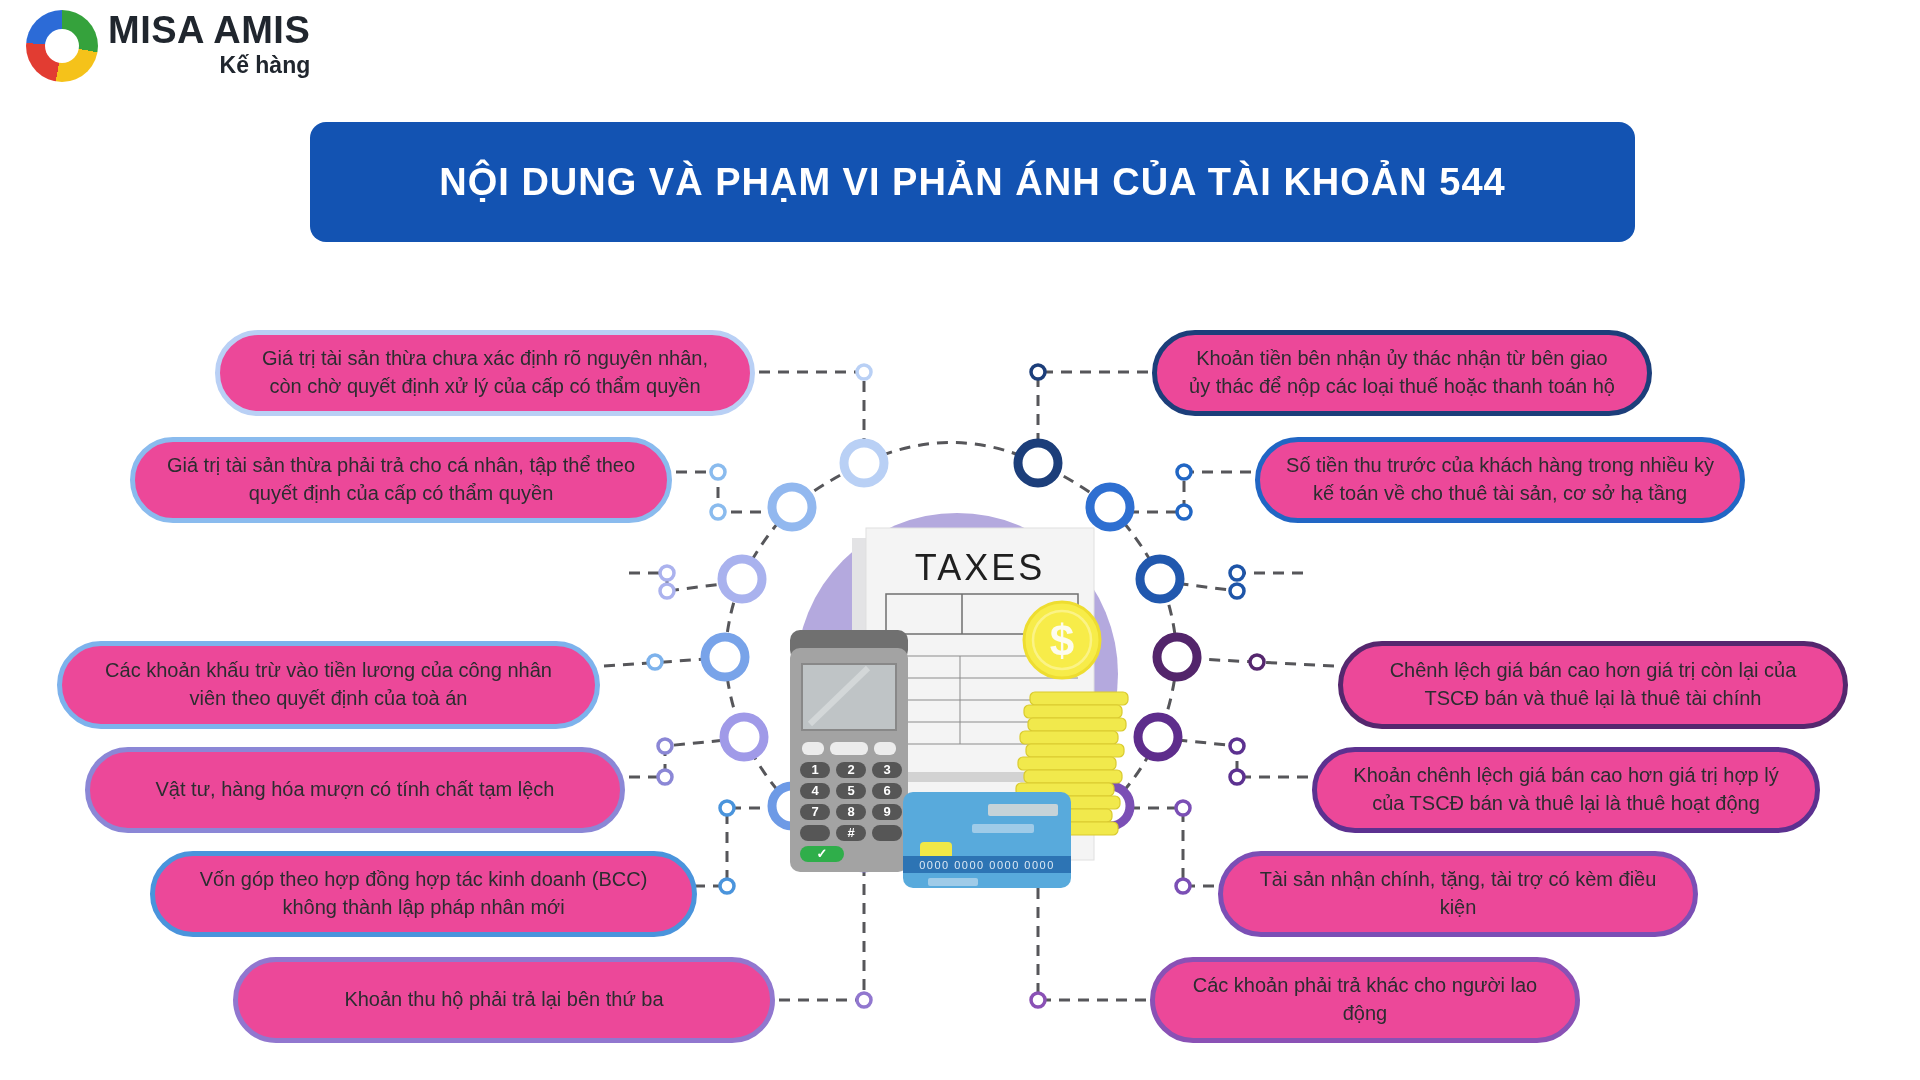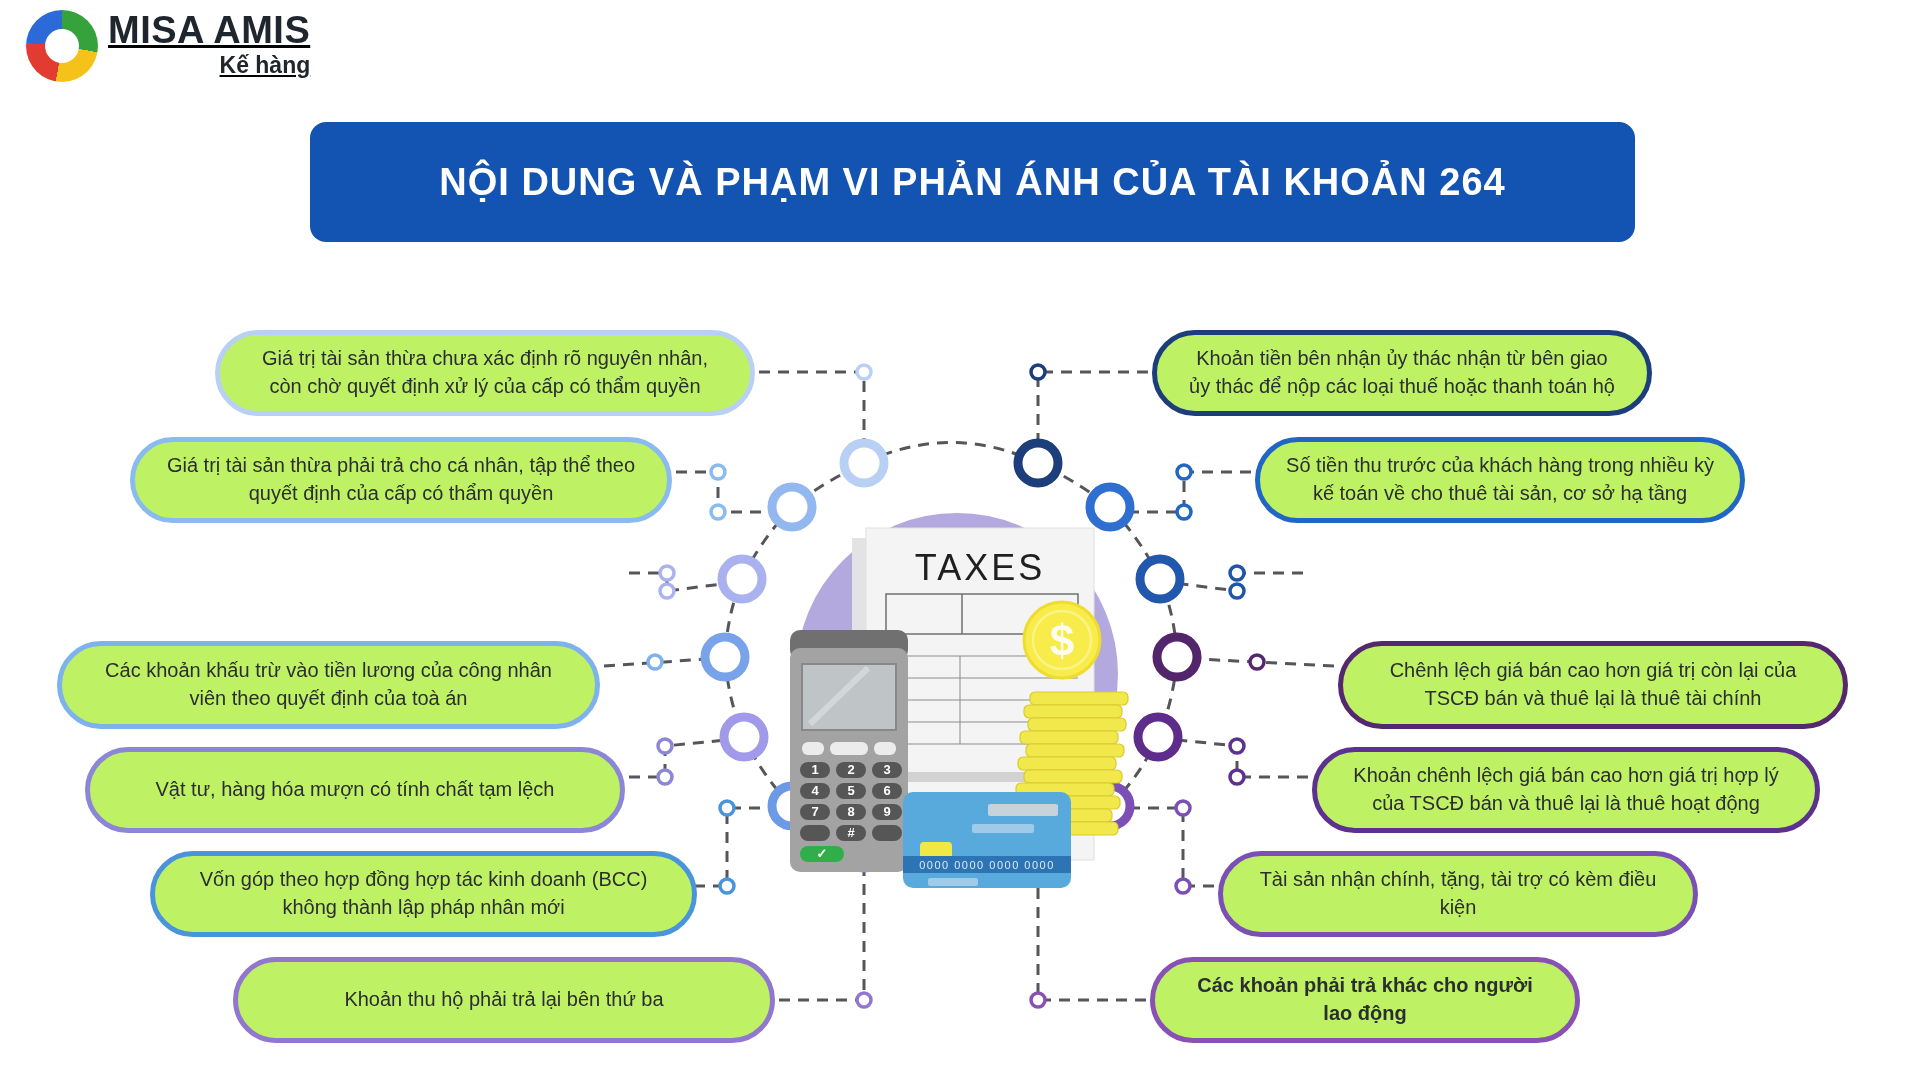--- a/index.html
+++ b/index.html
@@ -9,33 +9,33 @@
   }
   
   .logo{position:absolute;left:26px;top:10px;display:flex;align-items:flex-start;}
   .logo-swirl{
     position:relative;width:72px;height:72px;border-radius:50%;
     background:conic-gradient(from 0deg,#35a23c 0deg 100deg,#f5c21a 100deg 190deg,#e23c32 190deg 275deg,#2c6bd7 275deg 360deg);
   }
   .logo-swirl::after{
     content:"";position:absolute;left:19px;top:19px;width:34px;height:34px;border-radius:50%;background:#ffffff;
   }
-  .logo-text{margin-left:10px;display:flex;flex-direction:column;align-items:flex-end;text-decoration:underline;}
+  .logo-text{margin-left:10px;display:flex;flex-direction:column;align-items:flex-end;}
   .logo-title{font-size:38px;font-weight:700;color:#20262e;letter-spacing:.5px;line-height:1.1;}
   .logo-sub{font-size:23px;font-weight:700;color:#20262e;margin-top:0;}
   
   .title-banner{
     position:absolute;left:310px;top:122px;width:1325px;height:120px;border-radius:16px;
     background:#1353b2;display:flex;align-items:center;justify-content:center;
     color:#ffffff;font-size:38px;font-weight:700;letter-spacing:1px;text-align:center;
   }
   
   .diagram-svg{position:absolute;left:0;top:0;width:1920px;height:1080px;}
   .pill{
-    position:absolute;background:#bef264;border:5px solid #999;border-radius:48px;
+    position:absolute;background:#ec4899;border:5px solid #999;border-radius:48px;
     display:flex;align-items:center;justify-content:center;text-align:center;
     font-size:20px;line-height:1.38;color:#2c2d30;padding:0 26px;box-sizing:border-box;
   }
   .dash{stroke:#56565a;stroke-width:3;fill:none;stroke-dasharray:11 8;}
   .ring{fill:#ffffff;stroke-width:9;}
   .elbow{fill:#ffffff;stroke-width:3.5;}
   .keytxt{font-size:13px;font-weight:700;fill:#ffffff;text-anchor:middle;font-family:"Liberation Sans",sans-serif;}
 </style>
 </head>
 <body>
@@ -43,21 +43,21 @@
 <div class="stage">
 
   <div class="logo">
     <div class="logo-swirl"></div>
     <div class="logo-text">
       <div class="logo-title">MISA AMIS</div>
       <div class="logo-sub">Kế hàng</div>
     </div>
   </div>
 
-  <div class="title-banner" style="background: rgb(19, 83, 178);">NỘI DUNG VÀ PHẠM VI PHẢN ÁNH CỦA TÀI KHOẢN 264</div>
+  <div class="title-banner" style="background: rgb(19, 83, 178);">NỘI DUNG VÀ PHẠM VI PHẢN ÁNH CỦA TÀI KHOẢN 544</div>
 
   <svg class="diagram-svg" viewBox="0 0 1920 1080">
 
     <path class="dash" d="
       M 864,463 Q 951,422 1038,463
       Q 1080,483 1110,507 Q 1142,541 1160,579 Q 1175,615 1177,657
       Q 1174,700 1158,737 Q 1140,776 1110,806 Q 1080,832 1038,848
       Q 951,890 864,848
       Q 822,832 792,806 Q 762,776 744,737 Q 728,700 725,657
       Q 727,615 742,579 Q 760,541 792,507 Q 822,483 864,463"></path>
@@ -219,15 +219,15 @@
   <div class="pill" style="left: 57px; top: 641px; width: 543px; height: 88px; border-color: rgb(125, 178, 236);">Các khoản khấu trừ vào tiền lương của công nhân viên theo quyết định của toà án</div>
   <div class="pill" style="left: 85px; top: 747px; width: 540px; height: 86px; border-color: rgb(139, 135, 214);">Vật tư, hàng hóa mượn có tính chất tạm lệch</div>
   <div class="pill" style="left: 150px; top: 851px; width: 547px; height: 86px; border-color: rgb(74, 148, 220);">Vốn góp theo hợp đồng hợp tác kinh doanh (BCC) không thành lập pháp nhân mới</div>
   <div class="pill" style="left: 233px; top: 957px; width: 542px; height: 86px; border-color: rgb(145, 119, 207);">Khoản thu hộ phải trả lại bên thứ ba</div>
 
   <div class="pill" style="left: 1152px; top: 330px; width: 500px; height: 86px; border-color: rgb(28, 62, 122);">Khoản tiền bên nhận ủy thác nhận từ bên giao ủy thác để nộp các loại thuế hoặc thanh toán hộ</div>
   <div class="pill" style="left: 1255px; top: 437px; width: 490px; height: 86px; border-color: rgb(33, 102, 196);">Số tiền thu trước của khách hàng trong nhiều kỳ kế toán về cho thuê tài sản, cơ sở hạ tầng</div>
   <div class="pill" style="left: 1338px; top: 641px; width: 510px; height: 88px; border-color: rgb(85, 39, 110);">Chênh lệch giá bán cao hơn giá trị còn lại của TSCĐ bán và thuê lại là thuê tài chính</div>
   <div class="pill" style="left: 1312px; top: 747px; width: 508px; height: 86px; border-color: rgb(92, 49, 144);">Khoản chênh lệch giá bán cao hơn giá trị hợp lý của TSCĐ bán và thuê lại là thuê hoạt động</div>
   <div class="pill" style="left: 1218px; top: 851px; width: 480px; height: 86px; border-color: rgb(123, 79, 181);">Tài sản nhận chính, tặng, tài trợ có kèm điều kiện</div>
-  <div class="pill" style="left: 1150px; top: 957px; width: 430px; height: 86px; border-color: rgb(138, 81, 181); font-weight: bold;">Các khoản phải trả khác cho người lao động</div>
+  <div class="pill" style="left: 1150px; top: 957px; width: 430px; height: 86px; border-color: rgb(138, 81, 181);">Các khoản phải trả khác cho người lao động</div>
 
 </div>
 
 </body></html>

